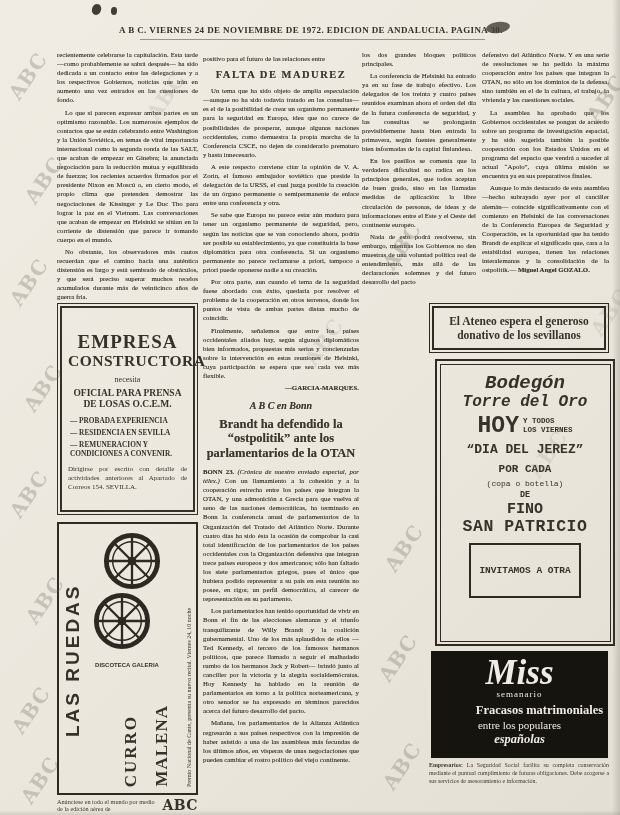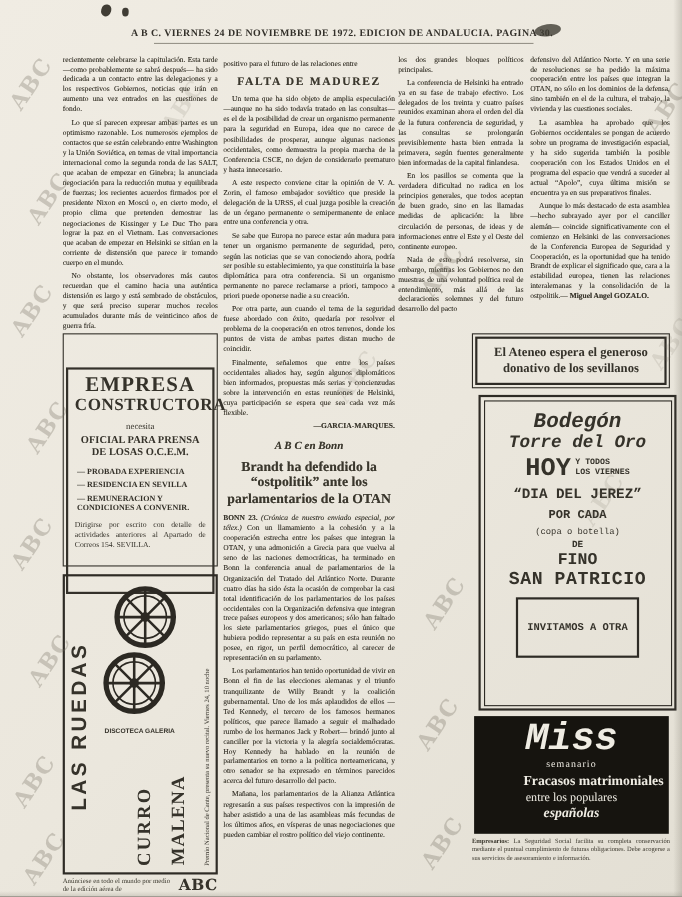--- a/index.html
+++ b/index.html
@@ -34,21 +34,21 @@
   .col4 { left:482px; top:50px; width:127px; height:252px; }
   .heading  { font-size:10.5px; font-weight:bold; text-align:center; letter-spacing:1.5px; margin:5px 0 4px; }
   .sig      { text-align:right; font-weight:bold; font-size:6.9px; margin:1px 0 3px; }
   .kicker   { font-size:10px; font-style:italic; font-weight:bold; text-align:center; margin:7px 0 4px; }
   .headline { font-size:12.5px; font-weight:bold; text-align:center; line-height:1.18; margin-bottom:6px; }
   .dateline { font-weight:bold; }
   .credit   { font-style:italic; }
   
   .empresa-outer { position:absolute; left:57px; top:303px; width:141px; height:212px;
     border:1px solid #34312a; padding:2px; }
-  .empresa-inner { border:2px solid #34312a; height:100%; padding:4px 6px; text-align:center;margin-top:28px; }
+  .empresa-inner { border:2px solid #34312a; height:100%; padding:24px 6px; text-align:center; }
   .empresa-title1 { font-size:19px;   font-weight:bold; letter-spacing:1px; line-height:1.05; }
   .empresa-title2 { font-size:15.5px; font-weight:bold; letter-spacing:.5px; }
   .empresa-sub    { font-size:8px; margin:5px 0 4px; }
   .empresa-pos    { font-size:9.5px; font-weight:bold; line-height:1.2; margin-bottom:5px; }
   .empresa-req    { font-size:7.3px; font-weight:bold; text-align:left; margin:3px 0 0 2px; }
   .empresa-footer { font-size:7px; text-align:justify; margin-top:7px; line-height:1.3; }
   
   .ruedas { position:absolute; left:57px; top:522px; width:141px; height:273px; border:2px solid #2e2b25; }
   .vert { writing-mode:vertical-rl; transform:rotate(180deg); }
   .ruedas-title { position:absolute; left:3px; top:8px; height:256px; text-align:center;
@@ -79,21 +79,21 @@
   .porcada { font-size:11px; font-weight:bold; line-height:1.25; }
   .copa { font-size:8px; margin:2px 0; }
   .de   { font-size:8.5px; font-weight:bold; margin-bottom:2px; }
   .fino { font-size:15px; font-weight:bold; line-height:1.1; }
   .marca { font-size:16.5px; font-weight:bold; letter-spacing:.5px; line-height:1.1; }
   .invitamos { display:inline-block; border:2px solid #2e2b25; font-size:9.5px;
     font-weight:bold; padding:20px 8px; margin-top:7px; }
   
   .miss { position:absolute; left:431px; top:651px; width:177px; height:107px;
     background:#16140f; color:#efece3; text-align:center; padding-top:4px; }
-  .miss-name { font-size:35px; font-weight:bold; font-style:italic; font-family:Liberation Mono, monospace; line-height:1; }
+  .miss-name { font-size:35px; font-weight:bold; font-style:italic; font-family:Liberation Serif, serif; line-height:1; }
   .miss-sub  { font-size:9px; margin:-1px 0 4px; letter-spacing:1px; }
   .miss-l1 { font-size:12.5px; font-weight:bold; line-height:1.25;padding-left:40px; }
   .miss-l2 { font-size:11px; line-height:1.25; }
   .miss-l3 { font-size:12.5px; font-weight:bold; font-style:italic; }
   
   .empresarios { position:absolute; left:429px; top:762px; width:180px; height:51px;
     font-size:5.9px; line-height:1.32; text-align:justify; overflow:hidden; color:#3a372d; }
   .anunciese { position:absolute; left:57px; top:796px; width:141px; height:18px;
     display:flex; align-items:center; gap:5px; }
   .anunciese-text { flex:1; font-size:6.2px; line-height:1.15; color:#3a372d; }

